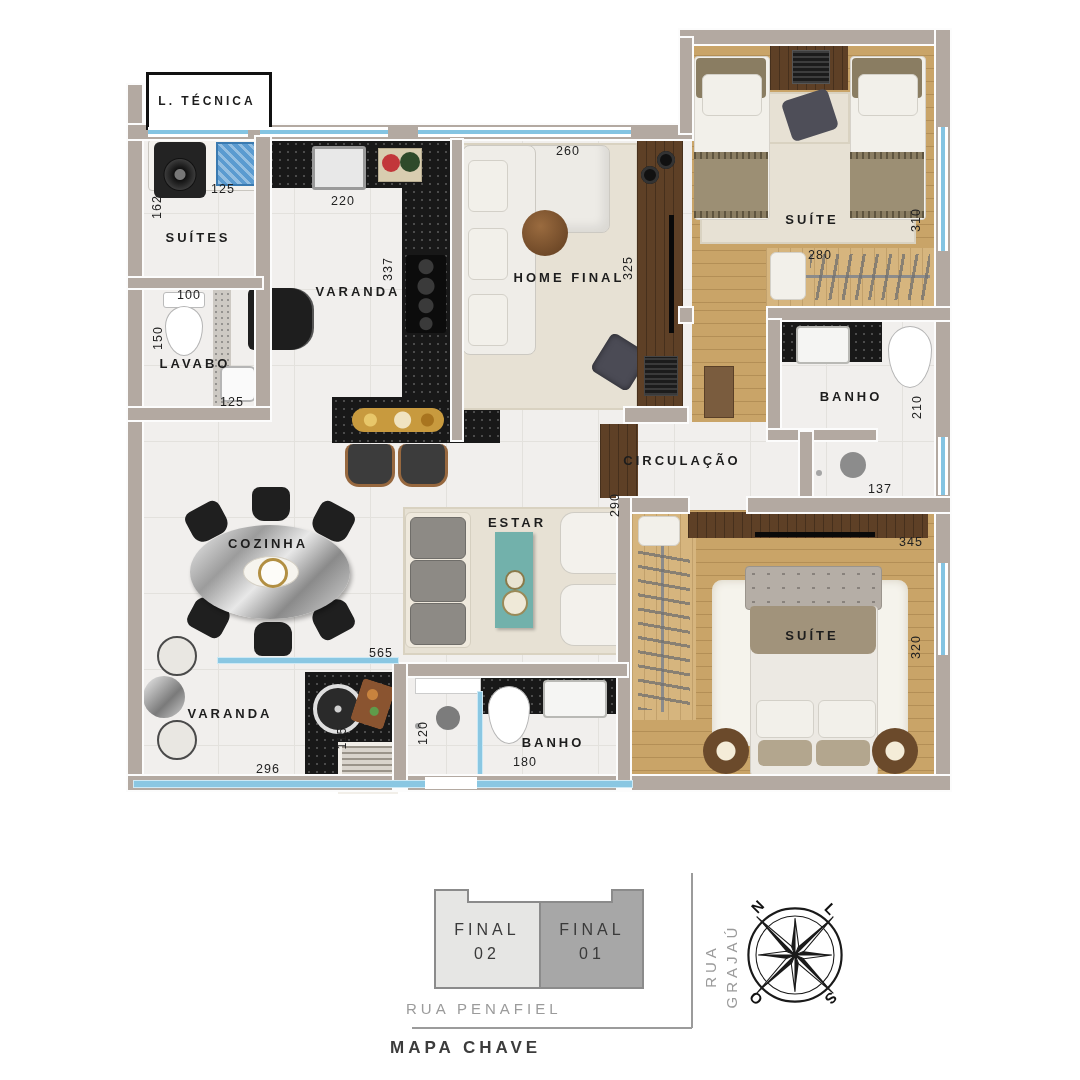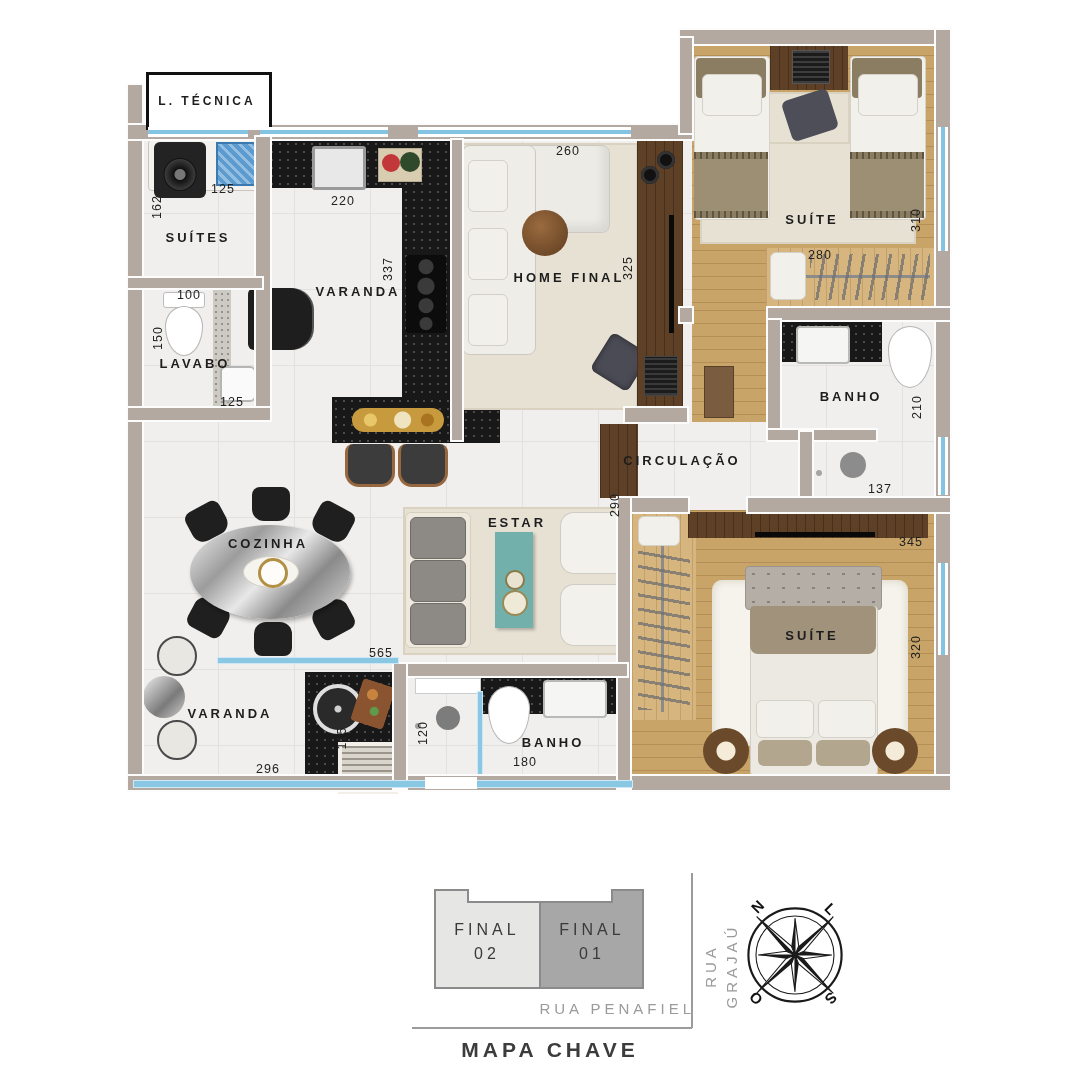--- a/index.html
+++ b/index.html
@@ -278,23 +278,23 @@
       <polygon points="45,30 78,30 78,42 150,42 150,128 45,128" fill="#e6e6e4" stroke="#8b8b8b" stroke-width="2"></polygon>
       <polygon points="150,42 222,42 222,30 253,30 253,128 150,128" fill="#a7a7a7" stroke="#8b8b8b" stroke-width="2"></polygon>
       <line x1="302" y1="13" x2="302" y2="168" stroke="#9b9b9b" stroke-width="2"></line>
       <line x1="22" y1="168" x2="302" y2="168" stroke="#9b9b9b" stroke-width="2"></line>
     </svg>
     <div class="final-label" style="left:97px;top:82px">FINAL
 02</div>
     <div class="final-label" style="left:202px;top:82px">FINAL
 01</div>
     <div class="street" style="position:absolute;left:276px;top:85px;width:110px;text-align:center;line-height:1.4;transform:rotate(-90deg);transform-origin:center">RUA GRAJAÚ</div>
-    <div class="street" style="position:absolute;left:3px;top:140px;width:302px;text-align:right">RUA PENAFIEL</div>
+    <div class="street" style="position:absolute;left:16px;top:140px;width:302px;text-align:left">RUA PENAFIEL</div>
   </div>
-  <div class="abs" style="left:390px;top:1038px;width:320px;text-align:center;font-size:21px;letter-spacing:4px;font-weight:700;color:#3c3c3c">MAPA CHAVE</div>
+  <div class="abs" style="left:390px;top:1038px;width:320px;text-align:left;font-size:17px;letter-spacing:4px;font-weight:700;color:#3c3c3c">MAPA CHAVE</div>
 
   <div class="abs" style="left:730px;top:890px;width:130px;height:130px">
     <svg width="130" height="130" viewBox="0 0 120 120" style="position:absolute;left:0;top:0">
       <circle cx="60" cy="60" r="43" fill="none" stroke="#1a1a1a" stroke-width="2"></circle>
       <circle cx="60" cy="60" r="36" fill="none" stroke="#1a1a1a" stroke-width="1"></circle>
 
       <polygon points="94,60 68.3,56.6 60,60" fill="#1a1a1a"></polygon>
         <polygon points="94,60 68.3,63.4 60,60" fill="#fff" stroke="#1a1a1a" stroke-width="1"></polygon>
       <polygon points="60,94 63.4,68.3 60,60" fill="#1a1a1a"></polygon>
         <polygon points="60,94 56.6,68.3 60,60" fill="#fff" stroke="#1a1a1a" stroke-width="1"></polygon>

